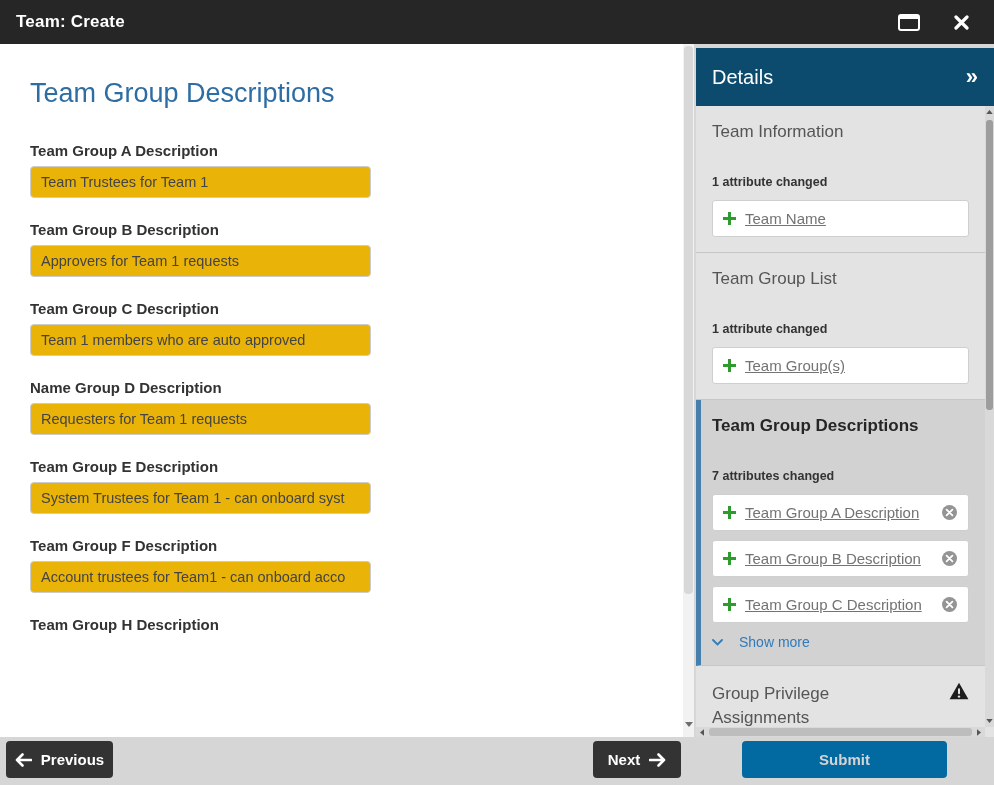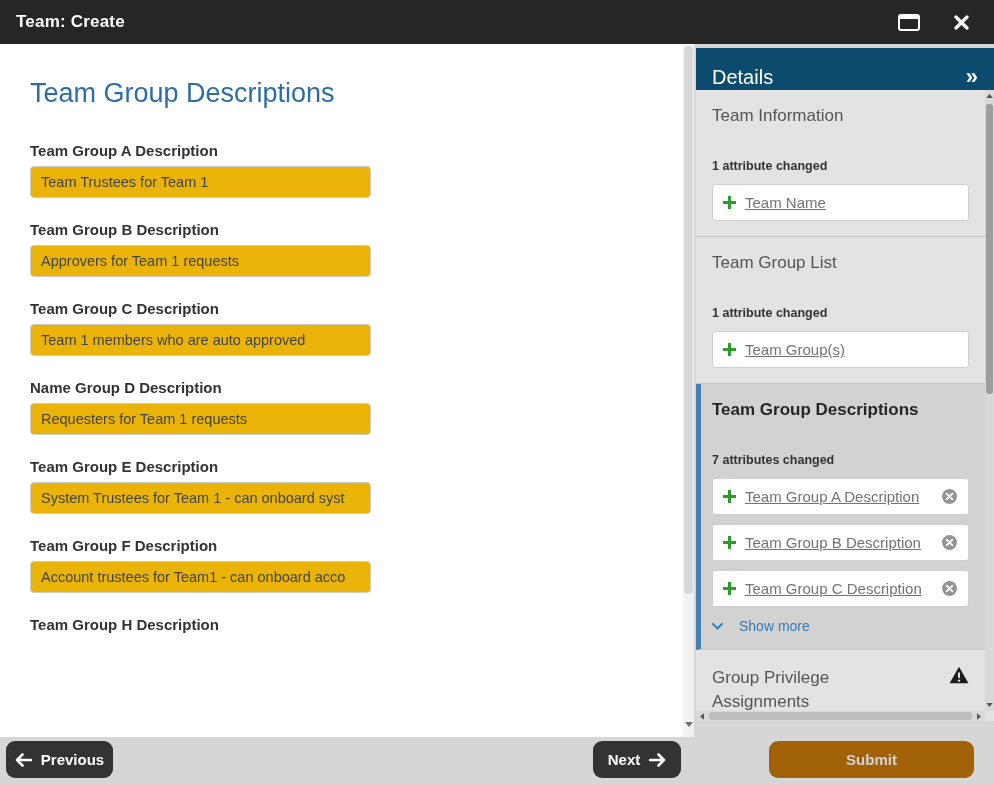--- a/index.html
+++ b/index.html
@@ -37,21 +37,21 @@
   .sb-hscroll .thumb { position:absolute; top:1px; height:8px; background:#bdbdbd; border-radius:3px; }
   .sb-hbtn { position:absolute; top:0; width:12px; height:10px; display:flex;
              align-items:center; justify-content:center; cursor:pointer; }
 
   
   .sidebar-header { position:absolute; top:48px; left:696px; width:298px; height:58px;
                     background:#0c4a6e; display:flex; align-items:center; padding:0 16px; }
   .sidebar-header .h { color:#fff; font-size:20px; }
   .collapse { margin-left:auto; color:#fff; font-size:22px; font-weight:bold; cursor:pointer; line-height:1; }
 
-  .sidebar-body { position:absolute; top:90px; left:696px; width:298px; height:631px;
+  .sidebar-body { position:absolute; top:106px; left:696px; width:298px; height:631px;
                   background:#e3e3e3; overflow:hidden; }
   .sb-inner { position:absolute; top:0; left:0; right:9px; bottom:10px; overflow:hidden; }
 
   .section { padding:16px 16px 15px 16px; border-bottom:1px solid #c6c6c6; position:relative; }
   .section h3 { font-size:17px; font-weight:400; color:#555; margin-bottom:9px; }
   .changed { font-size:12.5px; font-weight:bold; color:#333; margin-bottom:11px;margin-top:33px; }
   .chip { display:flex; align-items:center; gap:9px; background:#fff; border:1px solid #cfcfcf;
           border-radius:3px; padding:9px 10px; margin-bottom:9px; cursor:pointer; }
   .chip:last-of-type { margin-bottom:0; }
   .chip .lbl { font-size:15px; color:#737373;text-decoration:underline; }
@@ -64,25 +64,25 @@
   .showmore { display:flex; align-items:center; gap:16px; color:#337ab7; font-size:14px;
               margin-top:11px; cursor:pointer; }
 
   .section.warn { border-bottom:none; padding-bottom:20px; }
   .section.warn h3 { width:168px; line-height:1.4; margin-bottom:0; }
   .warning-icon { position:absolute; right:16px; top:16px; }
 
   
   .footer { position:absolute; left:0; bottom:0; width:994px; height:48px; background:#d6d6d6; }
   .btn { position:absolute; top:4px; height:37px; background:#333; color:#fff; border:none;
-         border-radius:9px; font-family:inherit; font-size:15px; font-weight:bold;
+         border-radius:4px; font-family:inherit; font-size:15px; font-weight:bold;
          display:flex; align-items:center; justify-content:center; gap:9px; cursor:pointer; }
   .btn-prev { left:6px;  width:107px; }
   .btn-next { left:593px; width:88px; }
-  .btn-submit { left:742px; width:205px; background:#a16207; color:#d4d4d4; cursor:default;margin-left:27px; }
+  .btn-submit { left:742px; width:205px; background:#0369a1; color:#d4d4d4; cursor:default; }
 </style>
 </head>
 <body>
 
 <div class="titlebar">
   <span class="title">Team: Create</span>
   <div class="win-buttons">
     <span class="win-btn">
       <svg width="22" height="17" viewBox="0 0 22 17">
         <rect x="1" y="1" width="20" height="15" rx="2" fill="none" stroke="#fff" stroke-width="2"></rect>

